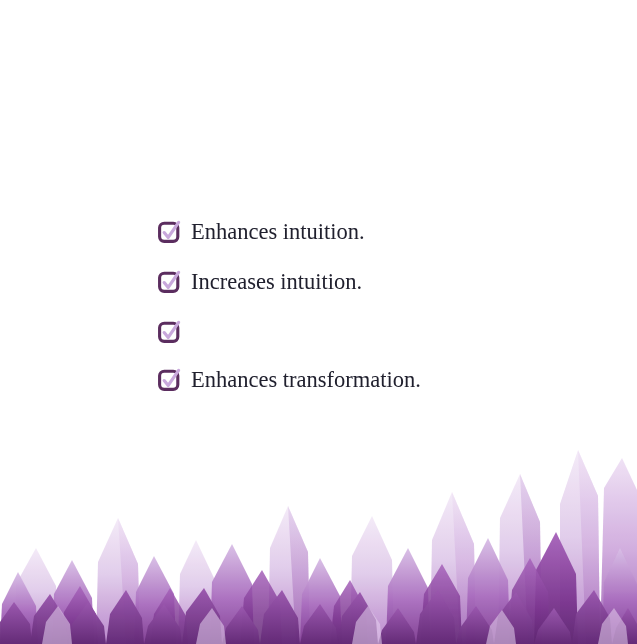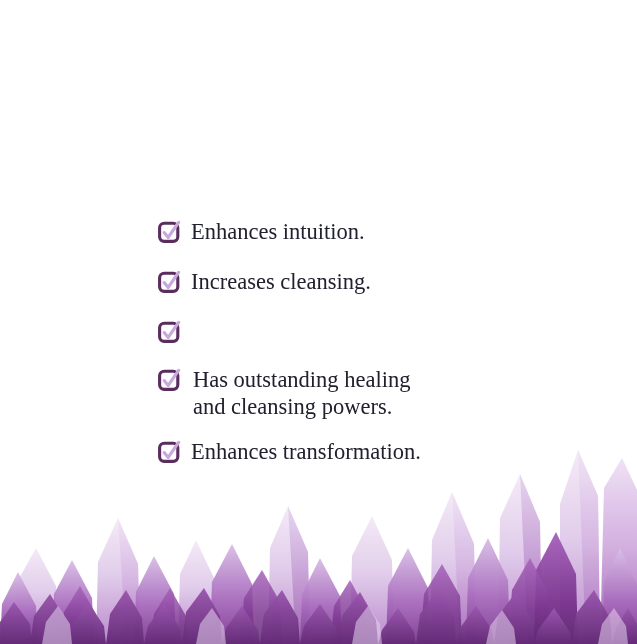--- a/index.html
+++ b/index.html
@@ -112,42 +112,32 @@
       <span class="item-text">Enhances intuition.</span>
     </div>
 
     <div class="list-item">
       <span class="checkbox">
         <svg viewBox="0 0 26 26" xmlns="http://www.w3.org/2000/svg">
           <rect x="2.6" y="4.2" width="18.2" height="18.2" rx="4.6" ry="4.6" fill="none" stroke="#5b2d5f" stroke-width="3.1"></rect>
           <path d="M7.2 13.6 L11.2 18.4 L21.6 3.4" fill="none" stroke="#c9a8dc" stroke-width="3.2" stroke-linecap="round" stroke-linejoin="round"></path>
         </svg>
       </span>
-      <span class="item-text"> Increases cleansing.</span>
-    </div>
-
-    <div class="list-item">
-      <span class="checkbox">
-        <svg viewBox="0 0 26 26" xmlns="http://www.w3.org/2000/svg">
-          <rect x="2.6" y="4.2" width="18.2" height="18.2" rx="4.6" ry="4.6" fill="none" stroke="#5b2d5f" stroke-width="3.1"></rect>
-          <path d="M7.2 13.6 L11.2 18.4 L21.6 3.4" fill="none" stroke="#c9a8dc" stroke-width="3.2" stroke-linecap="round" stroke-linejoin="round"></path>
-        </svg>
-      </span>
-    </div>
-
-    <div class="list-item compact">
-      <span class="checkbox">
-        <svg viewBox="0 0 26 26" xmlns="http://www.w3.org/2000/svg">
-          <rect x="2.6" y="4.2" width="18.2" height="18.2" rx="4.6" ry="4.6" fill="none" stroke="#5b2d5f" stroke-width="3.1"></rect>
-          <path d="M7.2 13.6 L11.2 18.4 L21.6 3.4" fill="none" stroke="#c9a8dc" stroke-width="3.2" stroke-linecap="round" stroke-linejoin="round"></path>
-        </svg>
-      </span>
-      <span class="item-text indent-wrap">Has outstanding healing
-  and cleansing powers.</span>
-    </div>
+      <span class="item-text"> Increases intuition.</span>
+    </div>
+
+    <div class="list-item">
+      <span class="checkbox">
+        <svg viewBox="0 0 26 26" xmlns="http://www.w3.org/2000/svg">
+          <rect x="2.6" y="4.2" width="18.2" height="18.2" rx="4.6" ry="4.6" fill="none" stroke="#5b2d5f" stroke-width="3.1"></rect>
+          <path d="M7.2 13.6 L11.2 18.4 L21.6 3.4" fill="none" stroke="#c9a8dc" stroke-width="3.2" stroke-linecap="round" stroke-linejoin="round"></path>
+        </svg>
+      </span>
+    </div>
+
 
     <div class="list-item">
       <span class="checkbox">
         <svg viewBox="0 0 26 26" xmlns="http://www.w3.org/2000/svg">
           <rect x="2.6" y="4.2" width="18.2" height="18.2" rx="4.6" ry="4.6" fill="none" stroke="#5b2d5f" stroke-width="3.1"></rect>
           <path d="M7.2 13.6 L11.2 18.4 L21.6 3.4" fill="none" stroke="#c9a8dc" stroke-width="3.2" stroke-linecap="round" stroke-linejoin="round"></path>
         </svg>
       </span>
       <span class="item-text">Enhances transformation.</span>
     </div>

